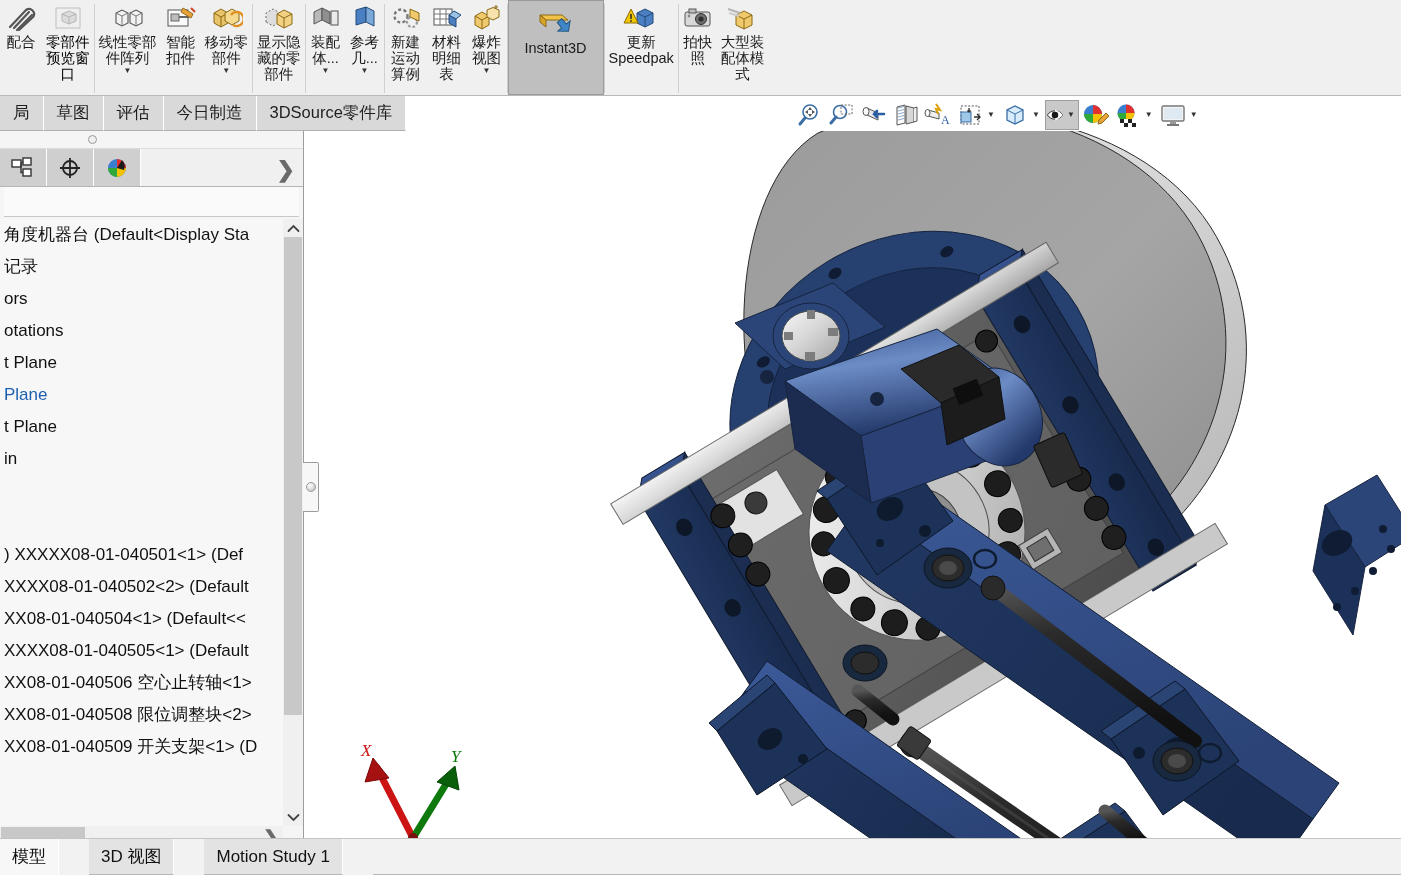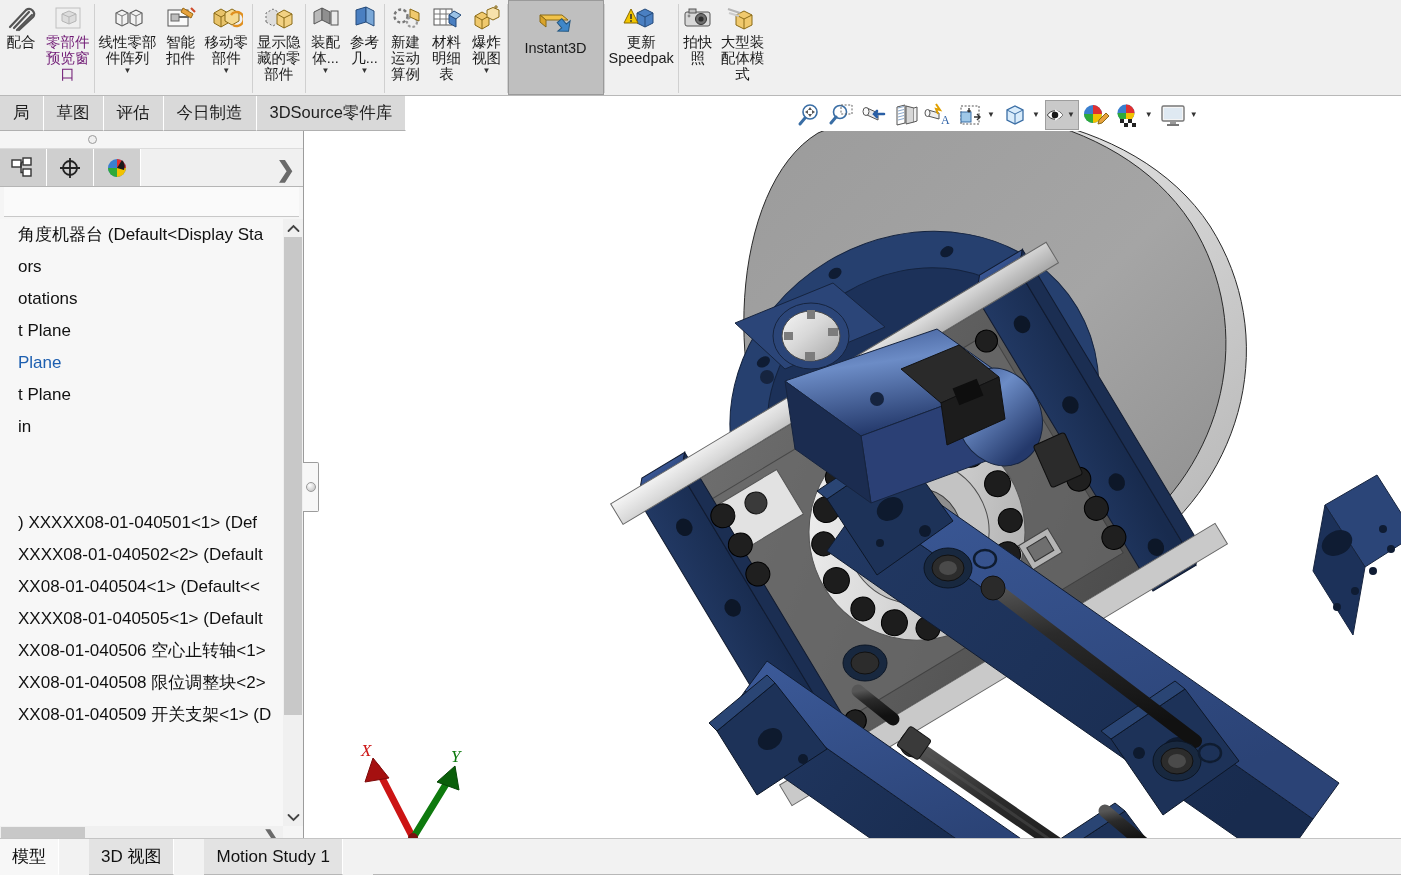--- a/index.html
+++ b/index.html
@@ -20,21 +20,21 @@
     overflow: hidden;
   }
   .rsep { width: 1px; background: #d0d0d0; margin: 4px 0 2px 0; }
   .rbtn {
     display: flex; flex-direction: column; align-items: center;
     padding: 3px 4px 0 4px;
     font-size: 14.5px; color: #1a1a1a; line-height: 1.12;
     text-align: center; cursor: default;
     white-space: nowrap;
   }
-  .rbtn.disabled { color: #701a75; }
+  .rbtn.disabled { color: #000000; }
   .rbtn .ico { height: 30px; display:flex; align-items:center; justify-content:center; margin-bottom:1px;}
   .rbtn .lbl { display: flex; flex-direction: column; align-items: center; }
   .rbtn .lbl span { display: block; }
   .rbtn .caret { font-size: 8px; line-height: 8px; color: #333; margin-top: 1px; }
   .rbtn.active {
     background: #bfbfbf;
     border: 1px solid #9a9a9a;
   }
 
   
@@ -101,21 +101,21 @@
   }
   .tree {
     position: absolute; left: 0; top: 88px; right: 0; bottom: 30px;
     background: #f7f7f7;
     overflow: hidden;
   }
   .trow {
     height: 32px; line-height: 32px;
     font-size: 17px; color: #111;
     white-space: nowrap;
-    padding-left: 18px;
+    padding-left: 4px;
     cursor: default;
   }
   .trow.gap { height: 64px; }
   
   .tree-vsb {
     position: absolute; right: 0; top: 88px; bottom: 30px; width: 20px;
     background: #f0f0f0;
   }
   .tree-vsb .arrow {
     height: 18px; display:flex; align-items:center; justify-content:center;
@@ -576,20 +576,21 @@
           <path d="M18 4 a10 10 0 0 1 2 10 l-7 -2 z" fill="#1a1a1a"></path>
         </svg>
       </div>
       <div class="pm-expand">❯</div>
     </div>
 
     <div class="pm-blank"></div>
 
     <div class="tree">
       <div class="trow">角度机器台  (Default&lt;Display Sta</div>
+      <div class="trow">记录</div>
       <div class="trow">ors</div>
       <div class="trow">otations</div>
       <div class="trow">t Plane</div>
       <div class="trow" style="color:#1d5fb0;">Plane</div>
       <div class="trow">t Plane</div>
       <div class="trow">in</div>
       <div class="trow gap"></div>
       <div class="trow">) XXXXX08-01-040501&lt;1&gt; (Def</div>
       <div class="trow">XXXX08-01-040502&lt;2&gt; (Default</div>
       <div class="trow">XX08-01-040504&lt;1&gt; (Default&lt;&lt;</div>

